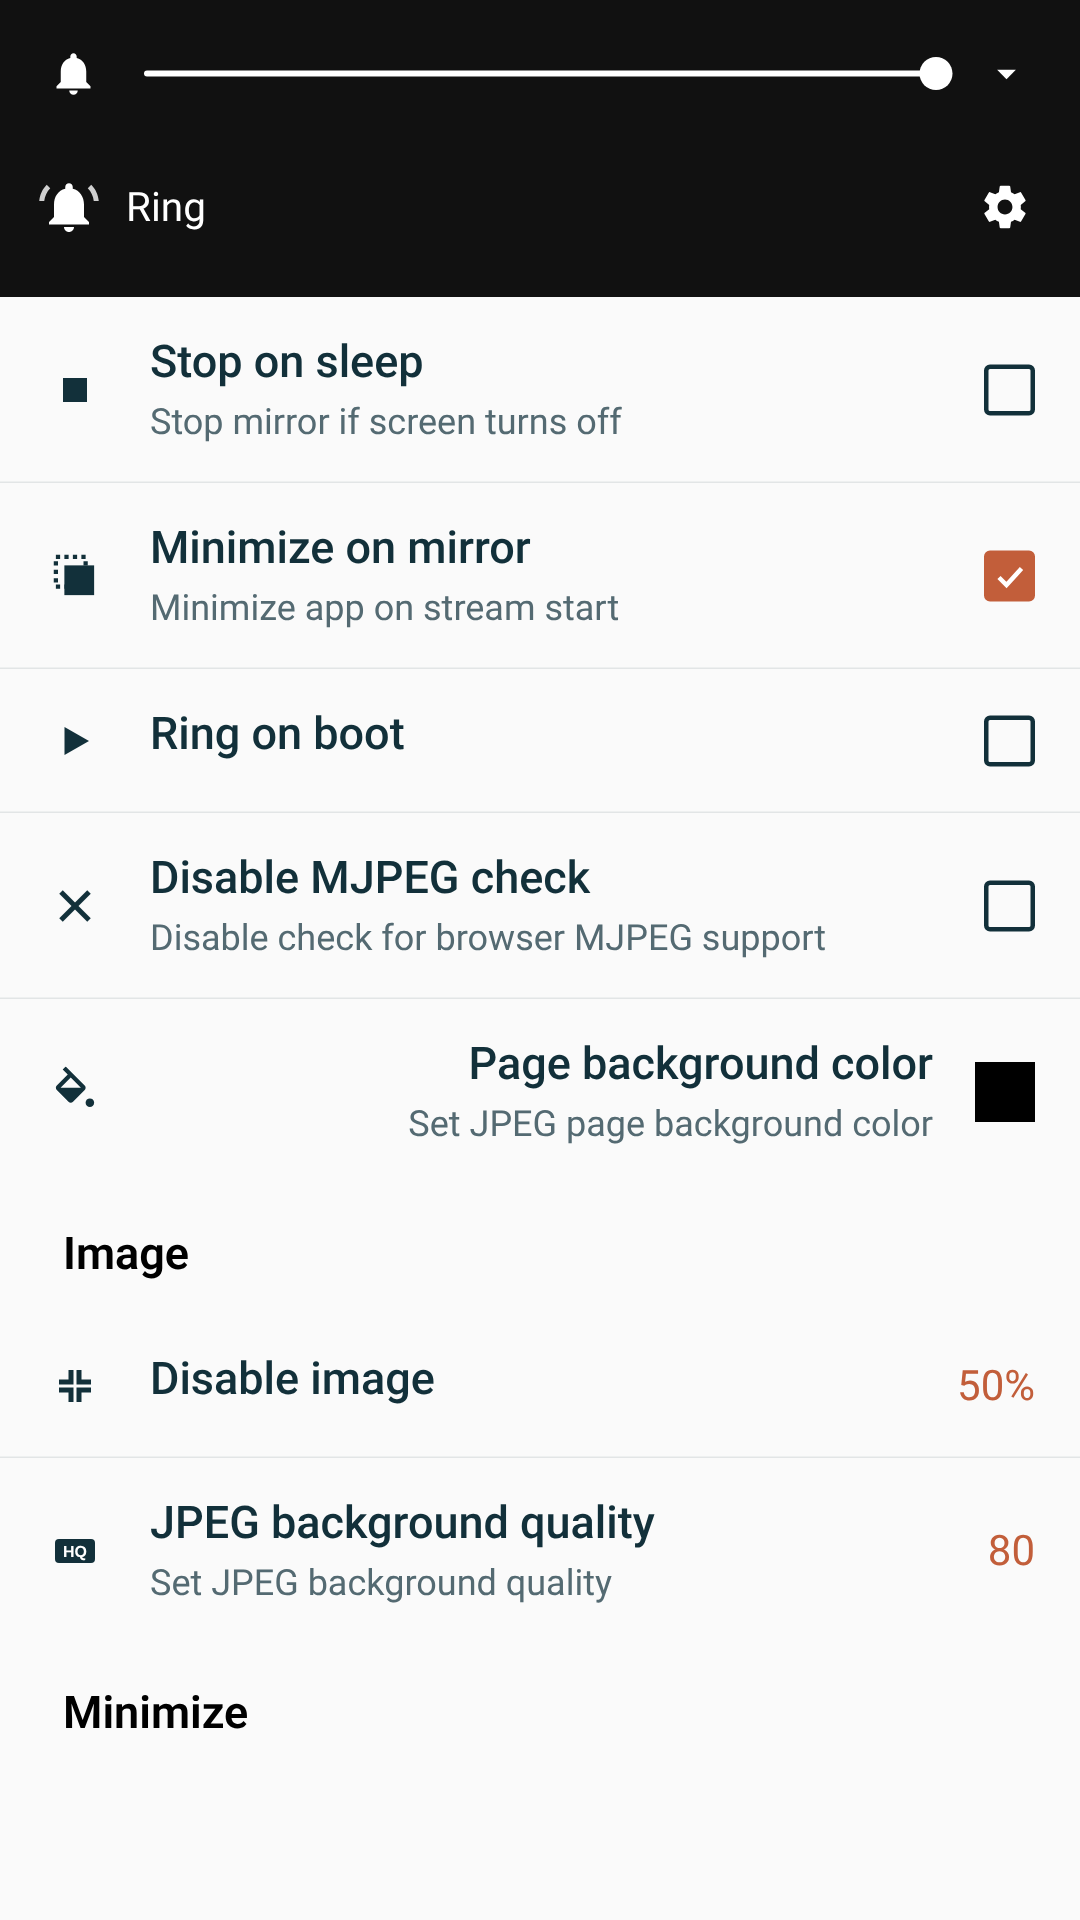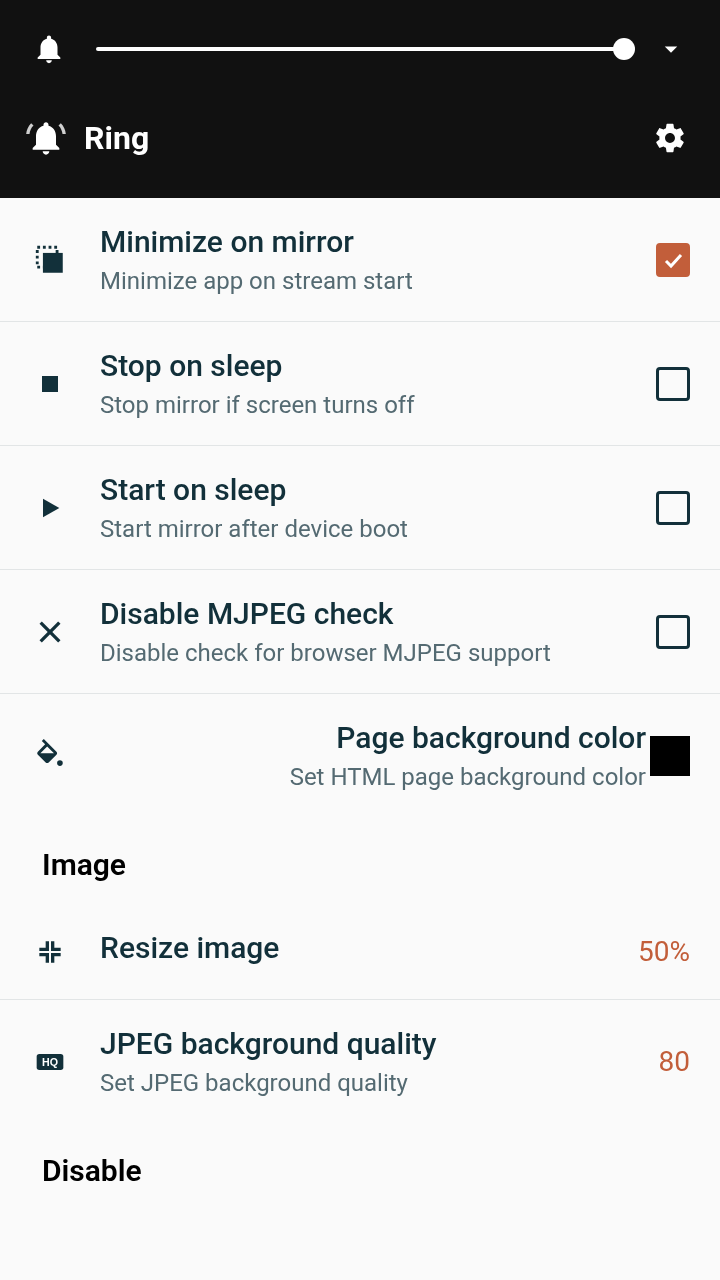--- a/index.html
+++ b/index.html
@@ -6,30 +6,30 @@
   html, body { width: 720px; height: 1280px; font-family: Roboto, Arial, sans-serif; background: #fafafa; overflow: hidden; }
   .topbar { background: #111; color: #fff; width: 100%; }
   .volume-row { display: flex; align-items: center; padding: 30px 30px 20px 30px; }
   .volume-row .bell { width: 38px; height: 38px; display:flex; align-items:center; justify-content:center;}
   .slider-wrap { flex: 1; margin: 0 28px; position: relative; height: 24px; display:flex; align-items:center;}
   .slider-track { height: 4px; background: #fff; width: 100%; border-radius: 2px;}
   .slider-thumb { position:absolute; right:0; top:50%; transform:translate(50%,-50%); width:22px; height:22px; background:#fff; border-radius:50%; }
   .chev { width:38px; display:flex; align-items:center; justify-content:center;}
   .ring-row { display:flex; align-items:center; padding: 28px 30px 38px 24px; }
   .ring-row .ring-icon { width:44px; height:44px; display:flex; align-items:center; justify-content:center;}
-  .ring-row .ring-label { font-size: 32px; font-weight: 700; margin-left: 16px; flex:1;}
+  .ring-row .ring-label { font-size: 27px; font-weight: 400; margin-left: 16px; flex:1;}
   .gear { width:40px; height:40px; display:flex; align-items:center; justify-content:center; }
   .content { background:#fafafa; }
   .item { display:flex; align-items:center; padding: 26px 30px 26px 30px; border-bottom: 1px solid #e2e5e6;}
   .item:last-of-type { border-bottom: none; }
   .item .left-icon { width: 40px; height: 40px; display:flex; align-items:center; justify-content:center; color:#0f172a; margin-right: 30px; flex-shrink:0;}
   .item .texts { flex:1; min-width:0;}
   .item .title { font-size: 30px; color:#12303a; font-weight:500; margin-bottom:8px;}
   .item .subtitle { font-size: 24px; color:#546a72; }
-  .item .right { margin-left: 4px; display:flex; align-items:center; justify-content:center;}
+  .item .right { margin-left: 28px; display:flex; align-items:center; justify-content:center;}
   .checkbox { width: 34px; height: 34px; border: 3px solid #12303a; border-radius:4px; display:flex; align-items:center; justify-content:center;}
   .checkbox.checked { background:#c25e3a; border-color:#c25e3a; }
   .checkmark { color:#fff; }
   .color-swatch { width: 40px; height: 40px; background:#000; }
   .value-text { font-size: 28px; color:#c25e3a; }
   .section-header { font-size: 30px; font-weight:600; color:#000000; padding: 30px 30px 22px 42px;}
   svg { display:block; }
 </style>
 </head>
 <body>
@@ -64,62 +64,61 @@
           <path d="M19.4 13c.04-.33.06-.66.06-1s-.02-.67-.06-1l2.11-1.65c.19-.15.24-.42.12-.64l-2-3.46c-.12-.22-.39-.3-.61-.22l-2.49 1c-.52-.4-1.08-.73-1.69-.98l-.38-2.65C14.42 2.18 14.22 2 13.98 2h-4c-.24 0-.44.18-.47.4l-.38 2.65c-.61.25-1.17.59-1.69.98l-2.49-1c-.23-.09-.49 0-.61.22l-2 3.46c-.13.22-.07.49.12.64L4.57 11c-.04.33-.07.66-.07 1s.03.67.07 1l-2.11 1.65c-.19.15-.24.42-.12.64l2 3.46c.12.22.39.3.61.22l2.49-1c.52.4 1.08.73 1.69.98l.38 2.65c.03.22.23.4.47.4h4c.24 0 .44-.18.47-.4l.38-2.65c.61-.25 1.17-.59 1.69-.98l2.49 1c.23.09.49 0 .61-.22l2-3.46c.12-.22.07-.49-.12-.64L19.4 13zM12 15.5c-1.93 0-3.5-1.57-3.5-3.5s1.57-3.5 3.5-3.5 3.5 1.57 3.5 3.5-1.57 3.5-3.5 3.5z"></path>
         </svg>
     </div>
   </div>
 </div>
 
 <div class="content">
 
   <div class="item">
     <div class="left-icon">
+      <svg width="24" height="24" viewBox="0 0 24 24" fill="#12303a">
+          <rect x="4" y="4" width="16" height="16"></rect>
+        </svg>
+    </div>
+    <div class="texts">
+      <div class="title">Stop on sleep</div>
+      <div class="subtitle">Stop mirror if screen turns off</div>
+    </div>
+    <div class="right">
+      <div class="checkbox"></div>
+    </div>
+  </div>
+
+  <div class="item">
+    <div class="left-icon">
       <svg width="34" height="34" viewBox="0 0 24 24" fill="none" stroke="#12303a" stroke-width="2">
           <rect x="3" y="3" width="14" height="14" stroke-dasharray="2 2"></rect>
           <rect x="7" y="7" width="14" height="14" fill="#12303a" stroke="none"></rect>
         </svg>
     </div>
     <div class="texts">
       <div class="title">Minimize on mirror</div>
       <div class="subtitle">Minimize app on stream start</div>
     </div>
     <div class="right">
       <div class="checkbox checked">
         <svg class="checkmark" width="24" height="24" viewBox="0 0 24 24" fill="none" stroke="#fff" stroke-width="3">
             <polyline points="5 13 10 18 20 7"></polyline>
           </svg>
       </div>
     </div>
   </div>
 
   <div class="item">
     <div class="left-icon">
-      <svg width="24" height="24" viewBox="0 0 24 24" fill="#12303a">
-          <rect x="4" y="4" width="16" height="16"></rect>
-        </svg>
-    </div>
-    <div class="texts">
-      <div class="title">Stop on sleep</div>
-      <div class="subtitle">Stop mirror if screen turns off</div>
-    </div>
-    <div class="right">
-      <div class="checkbox"></div>
-    </div>
-  </div>
-
-  <div class="item">
-    <div class="left-icon">
       <svg width="28" height="28" viewBox="0 0 24 24" fill="#12303a">
           <polygon points="6 4 20 12 6 20"></polygon>
         </svg>
     </div>
     <div class="texts">
-      <div class="title">Start on sleep</div>
-      <div class="subtitle">Start mirror after device boot</div>
+      <div class="title">Ring on boot</div>
     </div>
     <div class="right">
       <div class="checkbox"></div>
     </div>
   </div>
 
   <div class="item">
     <div class="left-icon">
       <svg width="32" height="32" viewBox="0 0 24 24" fill="none" stroke="#12303a" stroke-width="2.5">
           <line x1="5" y1="5" x2="19" y2="19"></line>
@@ -137,40 +136,40 @@
 
   <div class="item" style="border-bottom:none;text-align:right;">
     <div class="left-icon">
       <svg width="34" height="34" viewBox="0 0 24 24" fill="#12303a">
           <path d="M16.56 8.94L7.62 0 6.21 1.41l2.38 2.38-5.15 5.15c-.59.59-.59 1.54 0 2.12l5.5 5.5c.29.29.68.44 1.06.44s.77-.15 1.06-.44l5.5-5.5c.59-.58.59-1.53 0-2.12zM5.21 10L10 5.21 14.79 10H5.21z"></path>
           <circle cx="19" cy="17" r="2"></circle>
         </svg>
     </div>
     <div class="texts">
       <div class="title">Page background color</div>
-      <div class="subtitle">Set HTML page background color</div>
+      <div class="subtitle">Set JPEG page background color</div>
     </div>
     <div class="right">
       <div class="color-swatch"></div>
     </div>
   </div>
 
   <div class="section-header">Image</div>
 
   <div class="item">
     <div class="left-icon">
       <svg width="32" height="32" viewBox="0 0 24 24" fill="none" stroke="#12303a" stroke-width="2.5">
           <polyline points="4 10 10 10 10 4"></polyline>
           <polyline points="20 10 14 10 14 4"></polyline>
           <polyline points="4 14 10 14 10 20"></polyline>
           <polyline points="20 14 14 14 14 20"></polyline>
         </svg>
     </div>
     <div class="texts">
-      <div class="title">Resize image</div>
+      <div class="title">Disable image</div>
     </div>
     <div class="right">
       <div class="value-text">50%</div>
     </div>
   </div>
 
   <div class="item" style="border-bottom:none;">
     <div class="left-icon">
       <svg width="32" height="32" viewBox="0 0 24 24">
           <rect x="2" y="6" width="20" height="12" rx="2" fill="#12303a"></rect>
@@ -179,15 +178,15 @@
     </div>
     <div class="texts">
       <div class="title">JPEG background quality</div>
       <div class="subtitle">Set JPEG background quality</div>
     </div>
     <div class="right">
       <div class="value-text">80</div>
     </div>
   </div>
 
-  <div class="section-header" style="padding-bottom:0;">Disable</div>
+  <div class="section-header" style="padding-bottom:0;">Minimize</div>
 
 </div>
 
 </body></html>

